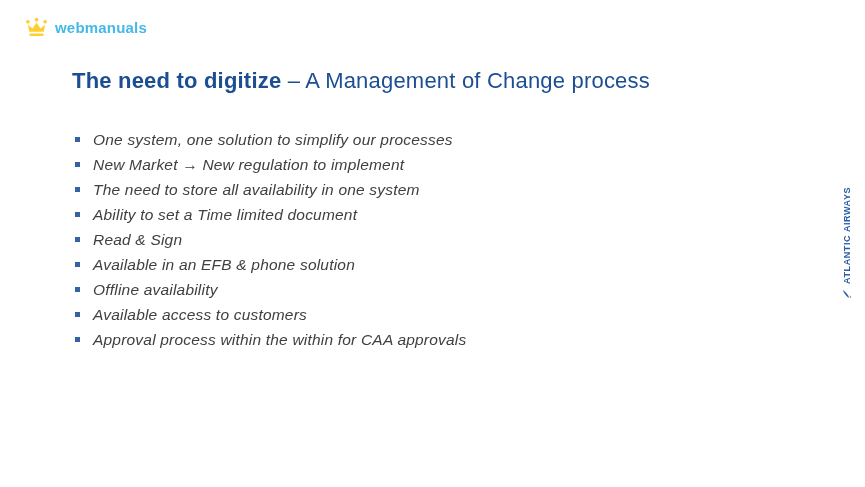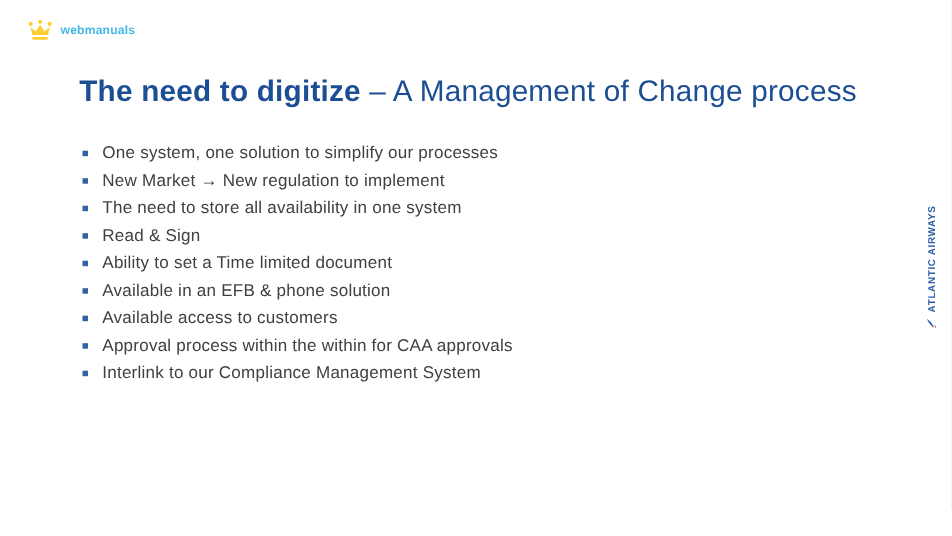--- a/index.html
+++ b/index.html
@@ -20,32 +20,32 @@
     position: absolute;
     left: 25px;
     top: 17px;
     display: flex;
     align-items: center;
     gap: 7px;
   }
   .wm-logo .crown { width: 23px; height: 21px; display: block; }
   .wm-logo .wm-text {
     color: #45B9E6;
-    font-size: 11px;
+    font-size: 15px;
     font-weight: 700;
     letter-spacing: 0.2px;
   }
 
   
   .slide-title {
     position: absolute;
     left: 72px;
     top: 68px;
     width: 760px;
-    font-size: 27px;
+    font-size: 22px;
     color: #1C4E93;
     white-space: nowrap;
     letter-spacing: 0.2px;
   }
   .slide-title .title-em { font-weight: 800; }
   .slide-title .title-rest { font-weight: 400; }
 
   
   .bullets {
     position: absolute;
@@ -56,20 +56,21 @@
   }
   .bullets li {
     position: relative;
     height: 25px;
     line-height: 25px;
     padding-left: 21px;
     font-size: 15.5px;
     color: #404040;
     letter-spacing: 0.2px;
     white-space: nowrap;
+    font-style: italic;
   }
   .bullets li::before {
     content: "";
     position: absolute;
     left: 3px;
     top: 10px;
     width: 5px;
     height: 5px;
     background: #3463A4;
   }
@@ -112,26 +113,26 @@
     </span>
     <span class="wm-text">webmanuals</span>
   </div>
 
   <h1 class="slide-title"><span class="title-em">The need to digitize</span><span class="title-rest"> – A Management of Change process</span></h1>
 
   <ul class="bullets">
     <li>One system, one solution to simplify our processes</li>
     <li>New Market → New regulation to implement</li>
     <li>The need to store all availability in one system</li>
+    <li>Ability to set a Time limited document</li>
     <li>Read &amp; Sign</li>
-    <li>Ability to set a Time limited document</li>
     <li>Available in an EFB &amp; phone solution</li>
+    <li>Offline availability</li>
     <li>Available access to customers</li>
     <li>Approval process within the within for CAA approvals</li>
-    <li>Interlink to our Compliance Management System</li>
   </ul>
 
   <div class="side-brand">
     <span>
       <svg class="bird" viewBox="0 0 12 12" xmlns="http://www.w3.org/2000/svg">
         <path d="M1.2 8.2 C3.6 4.6, 7.6 2.2, 11 0.8 C8.4 4.6, 5.2 6.8, 2.4 8.2 Z" fill="#2B5EA7"></path>
         <path d="M0.8 10.6 L4.6 8.4 L2.6 10.8 Z" fill="#D63A2F"></path>
       </svg>
     </span>
     <span class="side-label">ATLANTIC AIRWAYS</span>

